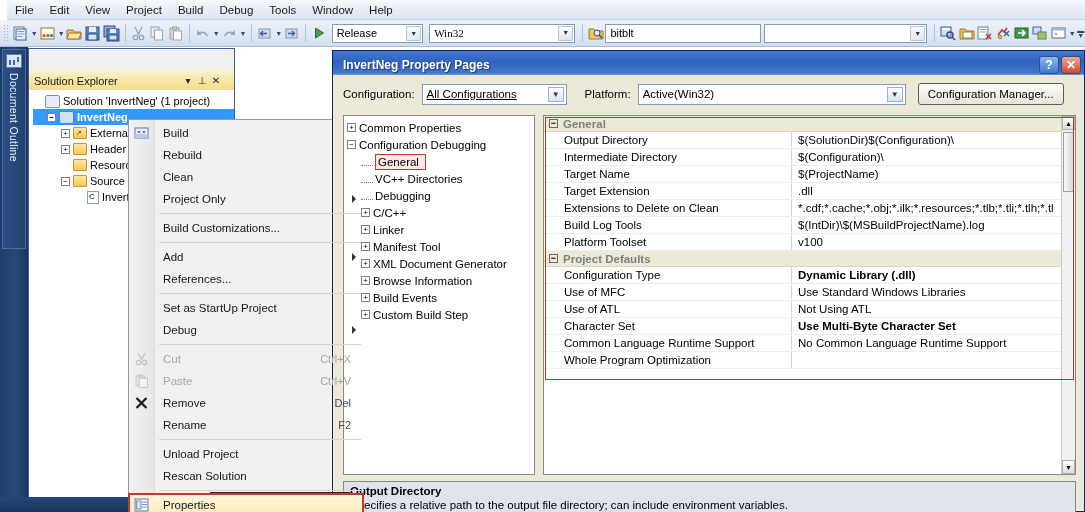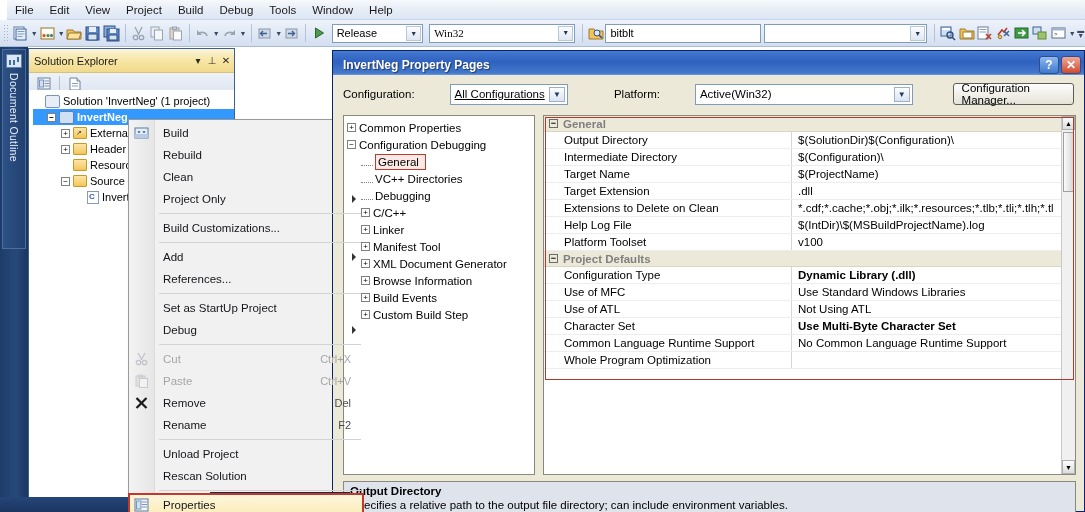--- a/index.html
+++ b/index.html
@@ -79,22 +79,22 @@
   }
 
   
   .se {
     position: absolute; left: 28px; top: 48px; width: 207px; height: 450px;
     background: #f0f0f0; border: 1px solid #3f5f8f;
   }
   .se-title {
     height: 24px; background: linear-gradient(to bottom,#fcf4d8,#f7e6a5 50%,#f2d98c);
     border-bottom: 1px solid #d6c27f;
-    display: flex; align-items: center; padding: 0 1px 0 5px;
-    font-size: 11px; color: #1a1a1a; font-weight: normal;
+    display: flex; align-items: center; padding: 0 11px 0 5px;
+    font-size: 11px; color: #1a1a1a; font-weight: normal; margin-top: 20px;
   }
   .se-title .t { flex: 1; }
   .se-title .tbtn { width: 14px; text-align: center; font-size: 10px; color: #2a2a2a; }
   .se-tools {
     height: 22px; background: linear-gradient(to bottom,#eef2f8,#dde5f1);
     border-bottom: 1px solid #b9c5d8; display: flex; align-items: center; padding-left: 4px;
   }
   .se-tools .sep { width:1px;height:16px;background:#b3c2d8;margin:0 4px; }
   .se-body { position: absolute; left:0; top: 41px; right:0; bottom:0; background:#fff; padding: 3px 0 0 4px; }
   .trow { display: flex; align-items: center; height: 16px; font-size: 11px; white-space: nowrap; }
@@ -159,21 +159,21 @@
   .winbtn {
     width: 20px; height: 18px; margin-left: 2px; border: 1px solid #2c4f8f;
     border-radius: 3px; display: flex; align-items: center; justify-content: center;
     font-size: 12px; font-weight: bold; color: #fff;
   }
   .winbtn.help { background: linear-gradient(to bottom,#8fb9ef,#3f78cd); }
   .winbtn.close { background: linear-gradient(to bottom,#f0a79a,#d24a2c); }
 
   .dlg-top {
     position: absolute; left: 0; top: 24px; width: 100%; height: 38px;
-    display: flex; align-items: center; padding: 0 10px; gap: 28px;
+    display: flex; align-items: center; padding: 0 10px;
   }
   .lbl { font-size: 11.5px; color: #000; }
   .dcombo {
     height: 21px; border: 1px solid #7f9db9; background: #fff;
     display: flex; align-items: center; padding-left: 4px; font-size: 11.5px;
     position: relative;
   }
   .dcombo .arw {
     position: absolute; right: 2px; top: 2px; width: 16px; height: 15px;
     background: linear-gradient(to bottom,#fcfdfe,#dbe4f1); border: 1px solid #9cb0c9;
@@ -737,21 +737,21 @@
           </div>
           <div class="prow">
             <div class="pname">Target Extension</div>
             <div class="pval">.dll</div>
           </div>
           <div class="prow">
             <div class="pname">Extensions to Delete on Clean</div>
             <div class="pval">*.cdf;*.cache;*.obj;*.ilk;*.resources;*.tlb;*.tli;*.tlh;*.tl</div>
           </div>
           <div class="prow">
-            <div class="pname">Help Log File</div>
+            <div class="pname">Build Log Tools</div>
             <div class="pval">$(IntDir)\$(MSBuildProjectName).log</div>
           </div>
           <div class="prow">
             <div class="pname">Platform Toolset</div>
             <div class="pval">v100</div>
           </div>
           <div class="grp">
             <span class="mbox">−</span>
             <span>Project Defaults</span>
           </div>

